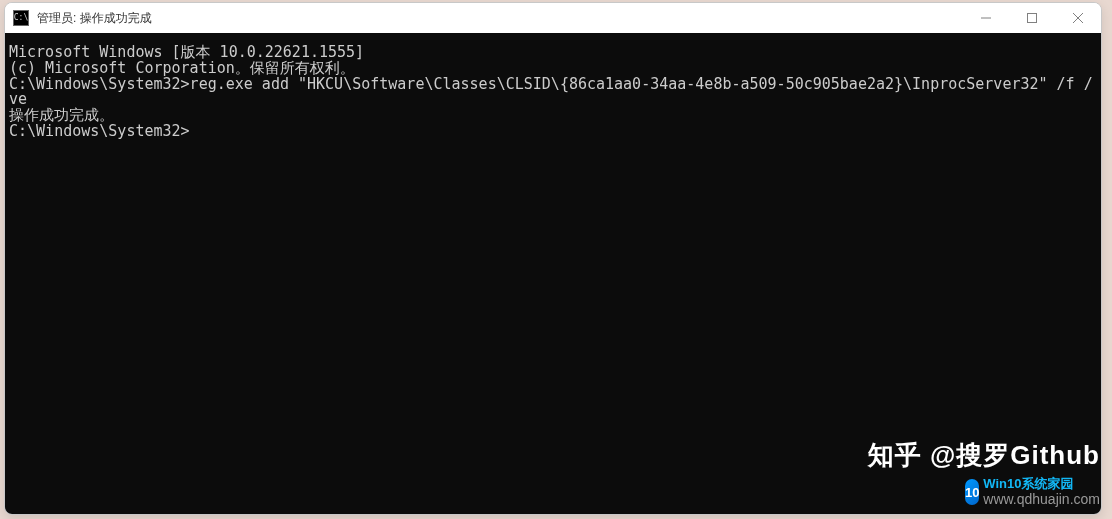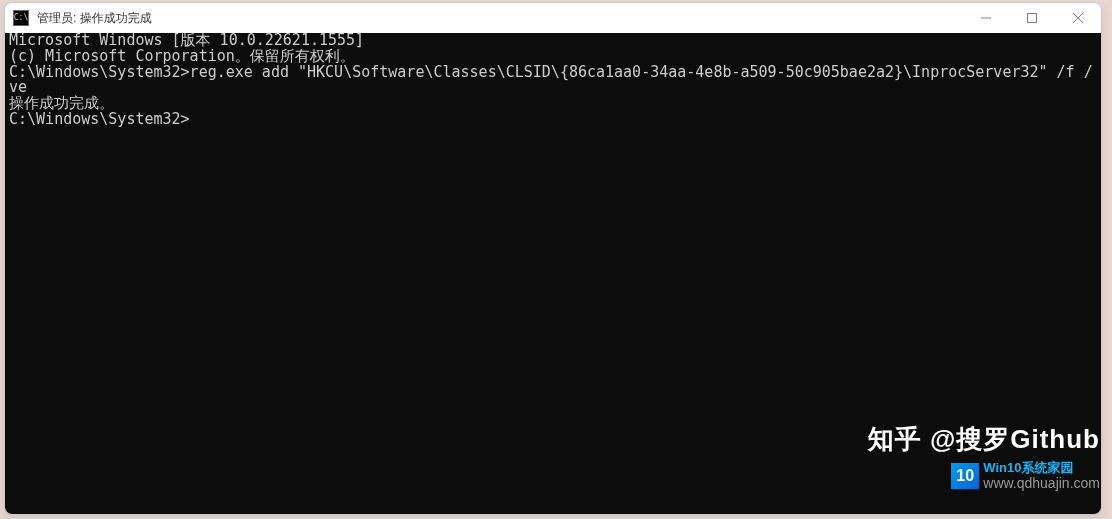--- a/index.html
+++ b/index.html
@@ -71,63 +71,63 @@
       justify-content: center;
       color: #808080;
     }
     .window-control svg {
       width: 10px;
       height: 10px;
     }
     .terminal {
       background: #0c0c0c;
       height: calc(100% - 30px);
-      padding: 0 4px;
+      padding: 12px 4px;
       font-family: "NSimSun", "SimSun", "Consolas", monospace;
       font-size: 15px;
       line-height: 1.05;
       color: #cccccc;
       overflow: hidden;
       white-space: pre-wrap;
       word-break: break-all;
     }
     .terminal-line {
       display: block;
     }
     .watermark-container {
       position: absolute;
-      bottom: 28px;
+      bottom: 12px;
       right: 12px;
       display: flex;
       flex-direction: column;
       align-items: flex-end;
       gap: 4px;
     }
     .watermark-zhihu {
       color: #ffffff;
       font-size: 26px;
       font-weight: 600;
       font-family: "Microsoft YaHei", sans-serif;
       letter-spacing: 1px;
     }
     .watermark-qd {
       display: flex;
       align-items: center;
       gap: 4px;
     }
     .watermark-qd-icon {
-      width: 28px;
+      width: 14px;
       height: 26px;
       background: linear-gradient(135deg, #0099ff, #0066cc);
-      border-radius: 0;
+      border-radius: 12px;
       display: flex;
       align-items: center;
       justify-content: center;
       color: #ffffff;
-      font-size: 16px;
+      font-size: 13px;
       font-weight: bold;
     }
     .watermark-qd-text {
       display: flex;
       flex-direction: column;
       line-height: 1.1;
     }
     .watermark-qd-title {
       color: #12b7f5;
       font-size: 13px;

